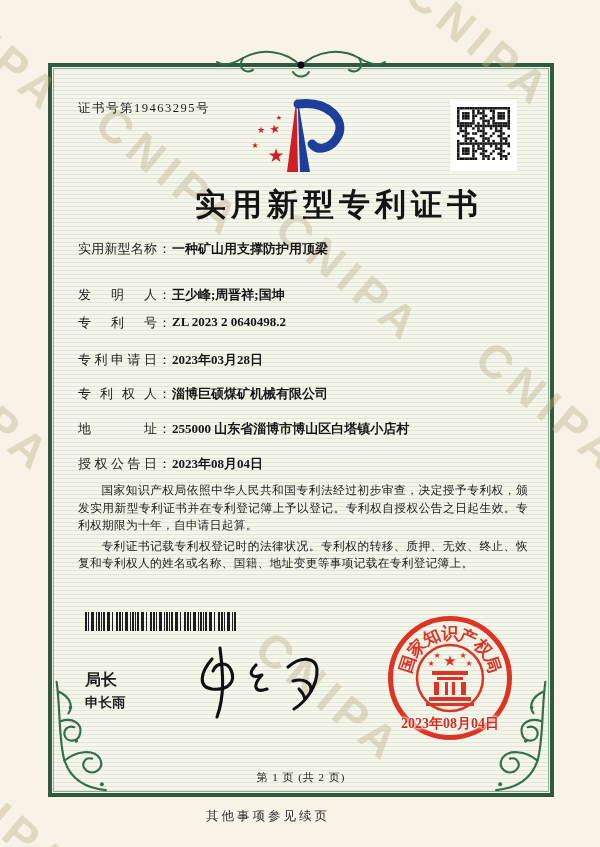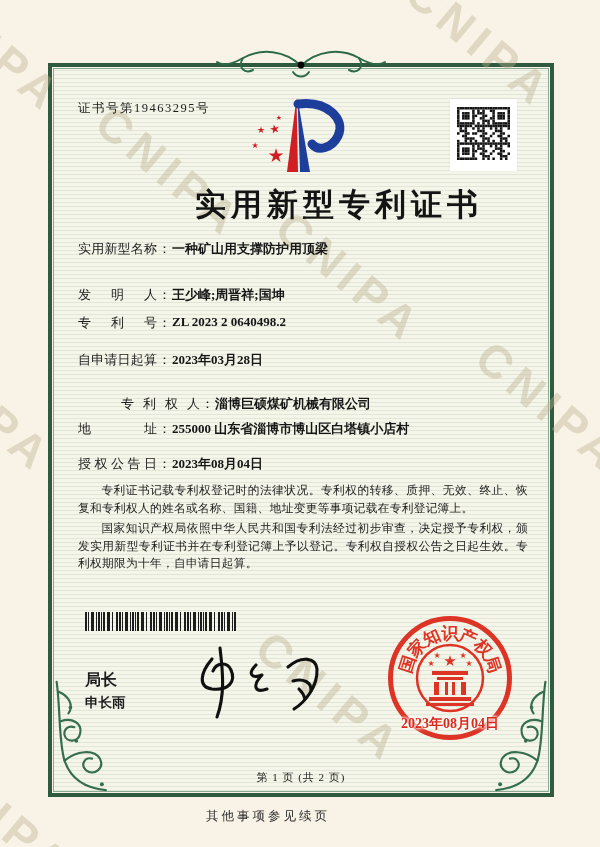--- a/index.html
+++ b/index.html
@@ -391,35 +391,35 @@
 <div class="frow" style="top:240px;">
   <span class="flabel">实用新型名称</span><span class="fcolon">：</span><span class="fvalue">一种矿山用支撑防护用顶梁</span>
 </div>
 <div class="frow" style="top:286px;">
   <span class="flabel">发明人</span><span class="fcolon">：</span><span class="fvalue">王少峰;周晋祥;国坤</span>
 </div>
 <div class="frow" style="top:314px;">
   <span class="flabel">专利号</span><span class="fcolon">：</span><span class="fvalue">ZL 2023 2 0640498.2</span>
 </div>
 <div class="frow" style="top:351px;">
-  <span class="flabel">自申请日起算</span><span class="fcolon">：</span><span class="fvalue">2023年03月28日</span>
-</div>
-<div class="frow" style="top:395px;margin-left:43px;">
+  <span class="flabel">专利申请日</span><span class="fcolon">：</span><span class="fvalue">2023年03月28日</span>
+</div>
+<div class="frow" style="top:385px;">
   <span class="flabel">专利权人</span><span class="fcolon">：</span><span class="fvalue">淄博巨硕煤矿机械有限公司</span>
 </div>
 <div class="frow" style="top:420px;">
   <span class="flabel">地址</span><span class="fcolon">：</span><span class="fvalue">255000 山东省淄博市博山区白塔镇小店村</span>
 </div>
 <div class="frow" style="top:455px;">
   <span class="flabel">授权公告日</span><span class="fcolon">：</span><span class="fvalue">2023年08月04日</span>
 </div>
 
 <div class="paras">
+  <p>国家知识产权局依照中华人民共和国专利法经过初步审查，决定授予专利权，颁发实用新型专利证书并在专利登记簿上予以登记。专利权自授权公告之日起生效。专利权期限为十年，自申请日起算。</p>
   <p>专利证书记载专利权登记时的法律状况。专利权的转移、质押、无效、终止、恢复和专利权人的姓名或名称、国籍、地址变更等事项记载在专利登记簿上。</p>
-  <p>国家知识产权局依照中华人民共和国专利法经过初步审查，决定授予专利权，颁发实用新型专利证书并在专利登记簿上予以登记。专利权自授权公告之日起生效。专利权期限为十年，自申请日起算。</p>
 </div>
 
 <svg class="barcode" width="155" height="19" viewBox="0 0 155 18" preserveAspectRatio="none">
     <rect x="0" y="0" width="2" height="18"></rect>
     <rect x="3" y="0" width="1" height="18"></rect>
     <rect x="6" y="0" width="3" height="18"></rect>
     <rect x="11" y="0" width="1" height="18"></rect>
     <rect x="13" y="0" width="2" height="18"></rect>
     <rect x="16" y="0" width="1" height="18"></rect>
     <rect x="18" y="0" width="2" height="18"></rect>

